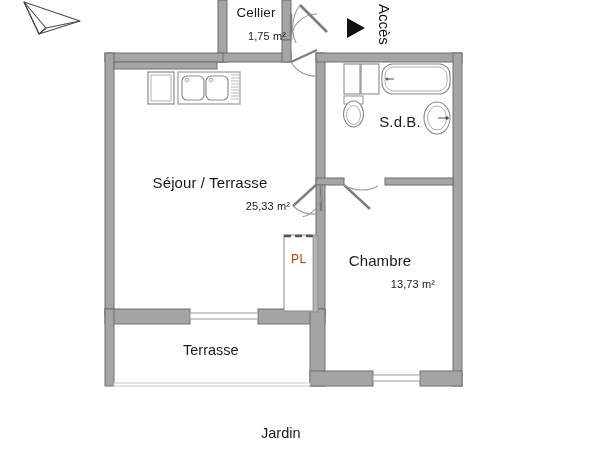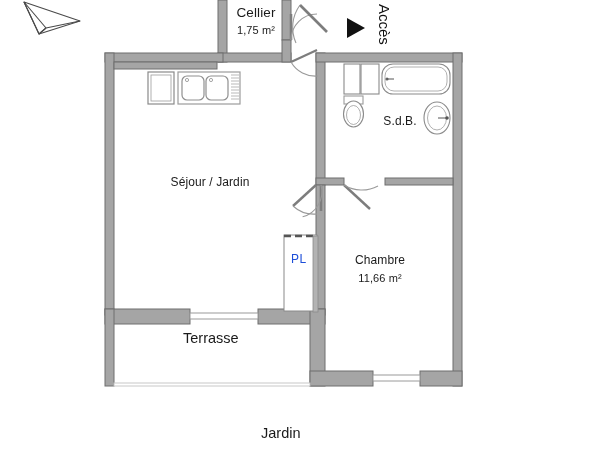--- a/index.html
+++ b/index.html
@@ -29,35 +29,36 @@
     display: block;
   }
   .room-label {
     position: absolute;
     text-align: center;
     color: #1a1a1a;
     white-space: nowrap;
     letter-spacing: 0.1px;
   }
   .room-name {
-    font-size: 12px;
+    font-size: 15px;
     line-height: 17px;
   }
   .room-area {
     font-size: 11px;
     line-height: 14px;
-    margin-top: 2px;
+    margin-top: 8px;
+    text-align: right;
   }
   .small-name {
     font-size: 13.5px;
   }
   .pl-label {
     position: absolute;
     font-size: 12px;
-    color: #1d4ed8;
+    color: #c2410c;
     letter-spacing: 0.5px;
   }
   .outside-label {
     position: absolute;
     font-size: 14.5px;
     color: #1a1a1a;
     white-space: nowrap;
   }
   .acces-label {
     position: absolute;
@@ -217,29 +218,30 @@
   <div class="room-label" style="left:226px; top:4px; width:60px;">
     <div class="room-name small-name">Cellier</div>
     <div class="room-area">1,75 m²</div>
   </div>
 
   <div class="room-label" style="left:355px; top:113px; width:90px;">
     <div class="room-name">S.d.B.</div>
   </div>
 
   <div class="room-label" style="left:130px; top:174px; width:160px;">
-    <div class="room-name">Séjour / Jardin</div>
+    <div class="room-name">Séjour / Terrasse</div>
+    <div class="room-area">25,33 m²</div>
   </div>
 
   <div class="room-label" style="left:325px; top:252px; width:110px;">
     <div class="room-name">Chambre</div>
-    <div class="room-area">11,66 m²</div>
+    <div class="room-area">13,73 m²</div>
   </div>
 
   <div class="pl-label" style="left:291px; top:252px;">PL</div>
 
-  <div class="outside-label" style="left:183px; top:330px;text-align:right;">Terrasse</div>
+  <div class="outside-label" style="left:183px; top:342px;text-align:right;">Terrasse</div>
 
   <div class="outside-label" style="left:261px; top:425px;text-align:center;">Jardin</div>
 
   <div class="acces-label" style="left:393px; top:4px;">Accès</div>
 
 </div>
 
 </body></html>

